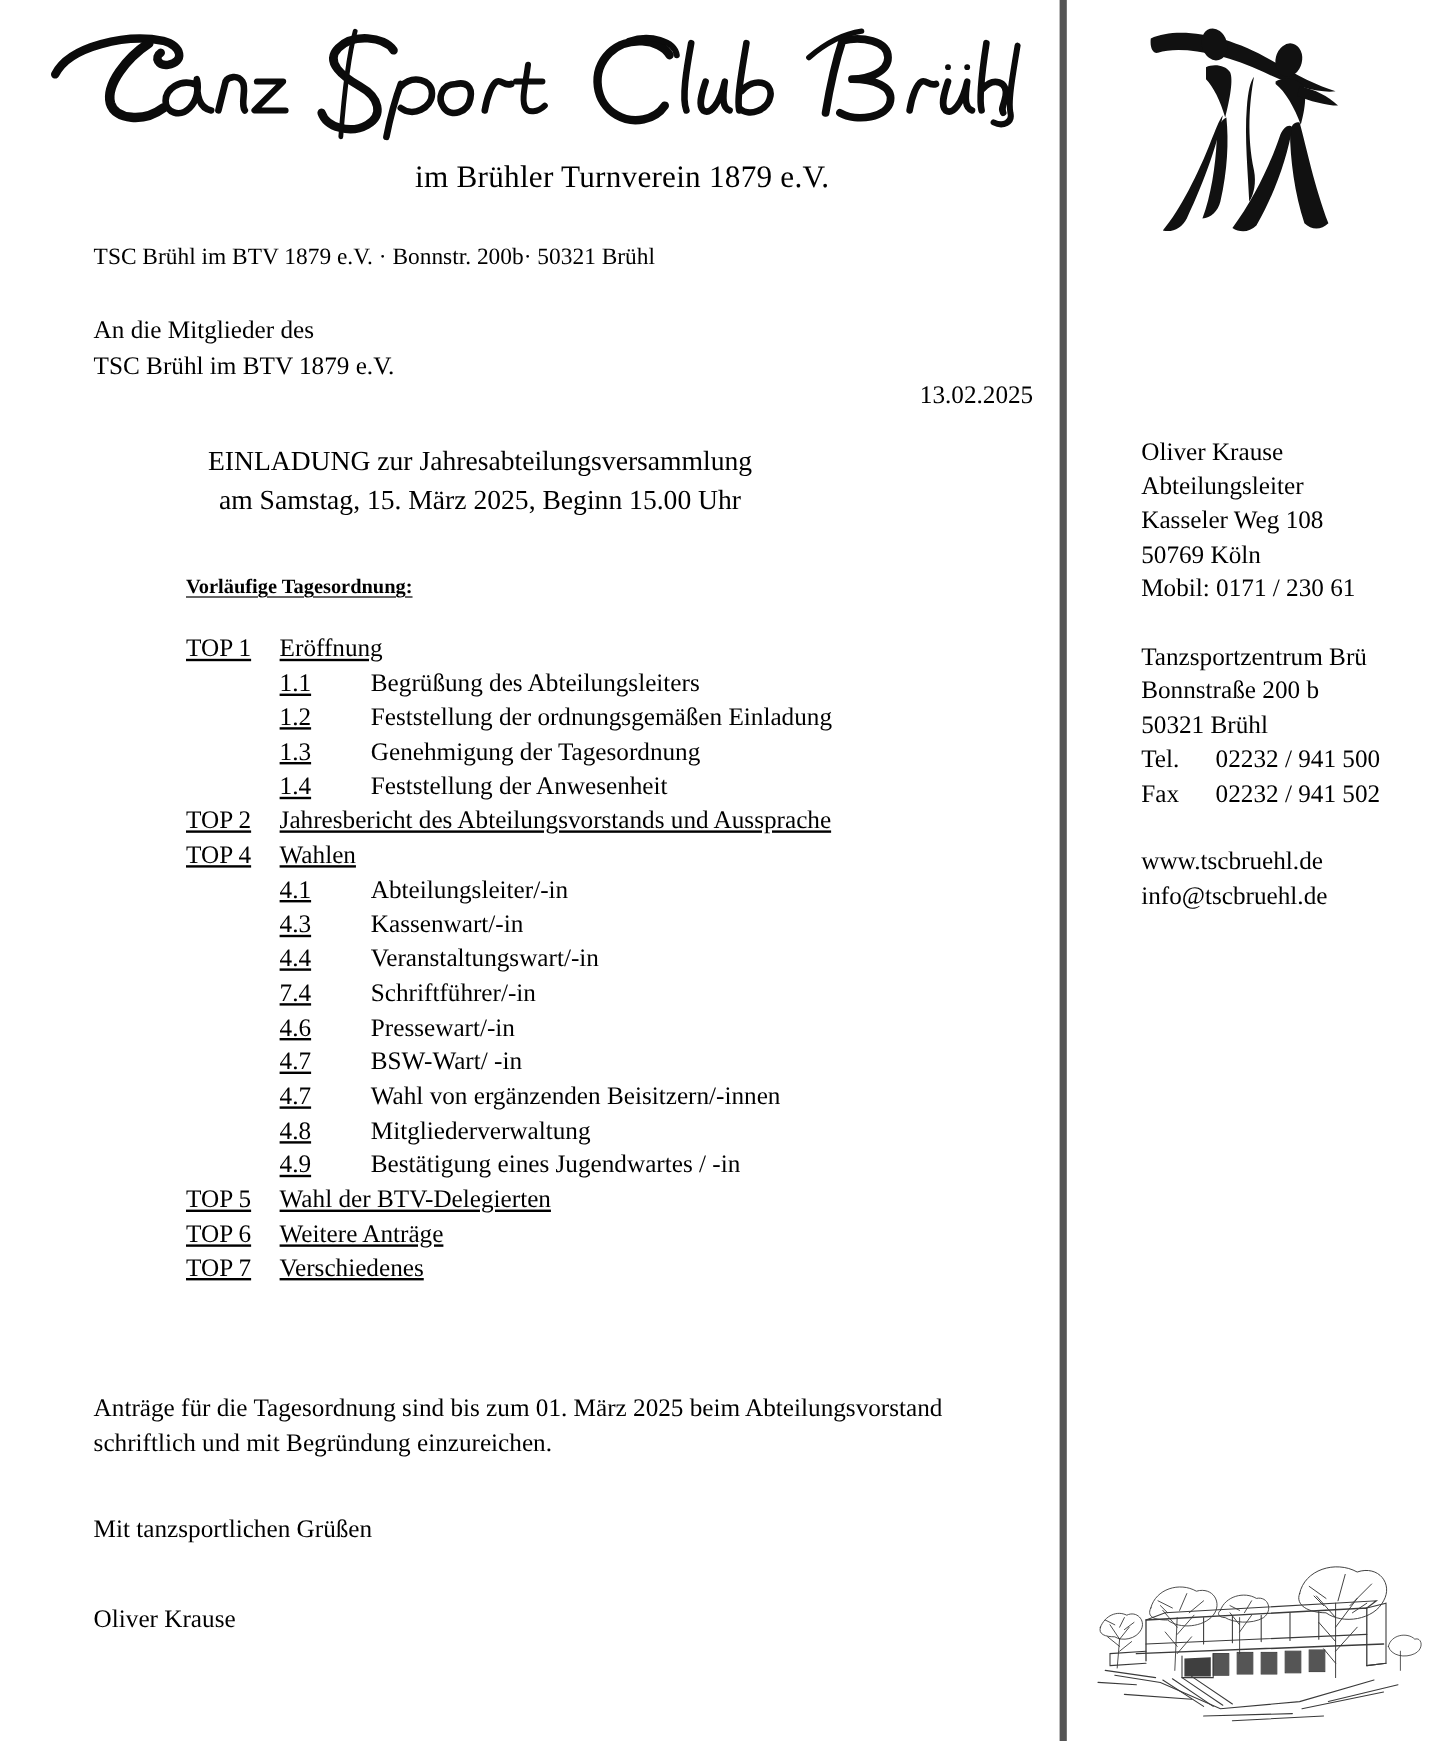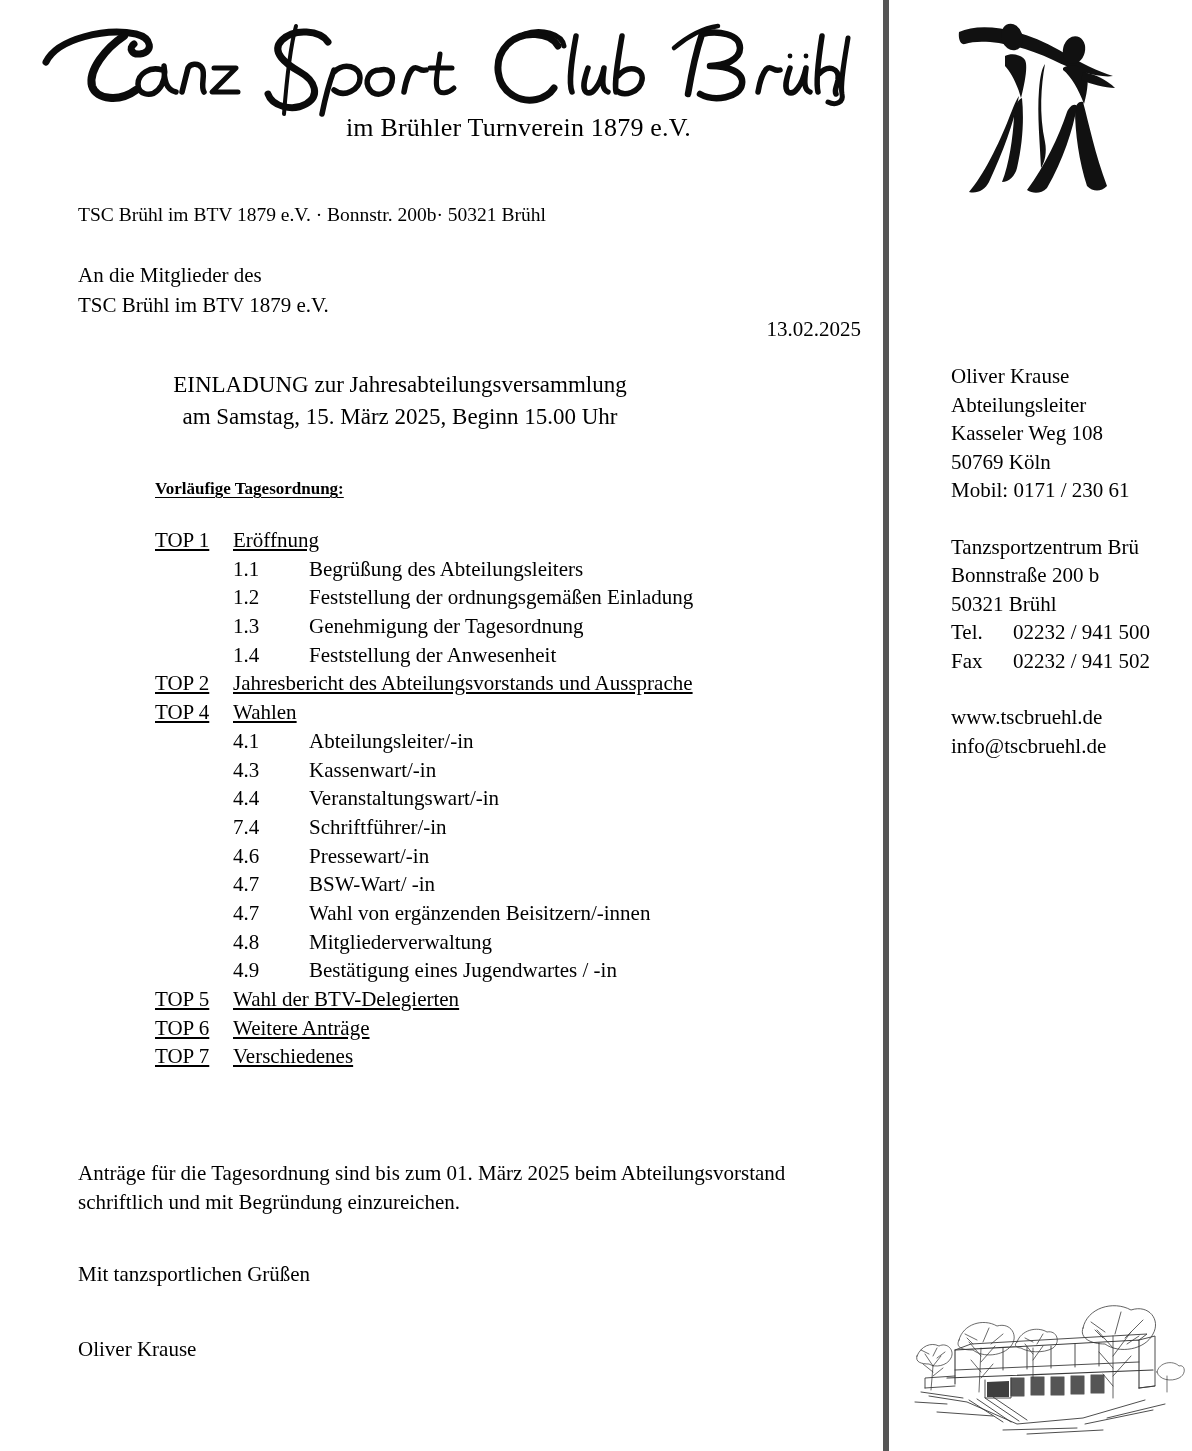--- a/index.html
+++ b/index.html
@@ -45,21 +45,21 @@
     left: 28px;
     top: 18px;
     width: 830px;
     height: 100px;
   }
   .logo-wordmark svg { display: block; width: 100%; height: 100%; }
 
   .club-sub {
     position: absolute;
     left: 0;
-    top: 113px;
+    top: 133px;
     width: 1037px;
     text-align: center;
     font-size: 26px;
     letter-spacing: 0.2px;
   }
 
   .sender-line {
     position: absolute;
     left: 78px;
     top: 204px;
@@ -118,21 +118,21 @@
     text-decoration: underline;
   }
   .top-row .top-num { width: 78px; flex: 0 0 78px; }
   .sub-row {
     display: flex;
     align-items: baseline;
     height: 28.7px;
     white-space: nowrap;
     padding-left: 78px;
   }
-  .sub-row .sub-num { width: 76px; flex: 0 0 76px; }
+  .sub-row .sub-num { width: 76px; flex: 0 0 76px; text-decoration: underline; }
 
   .closing-para {
     position: absolute;
     left: 78px;
     top: 1159px;
     width: 760px;
     font-size: 21px;
     line-height: 29px;
   }
   .regards {

